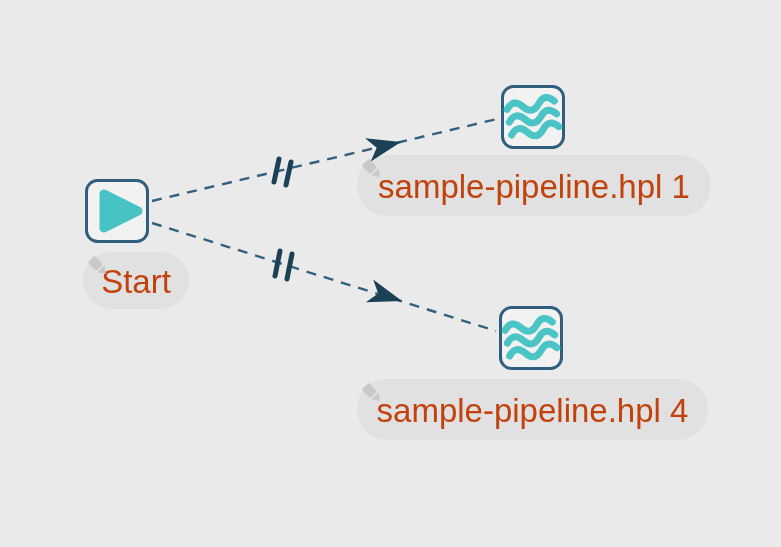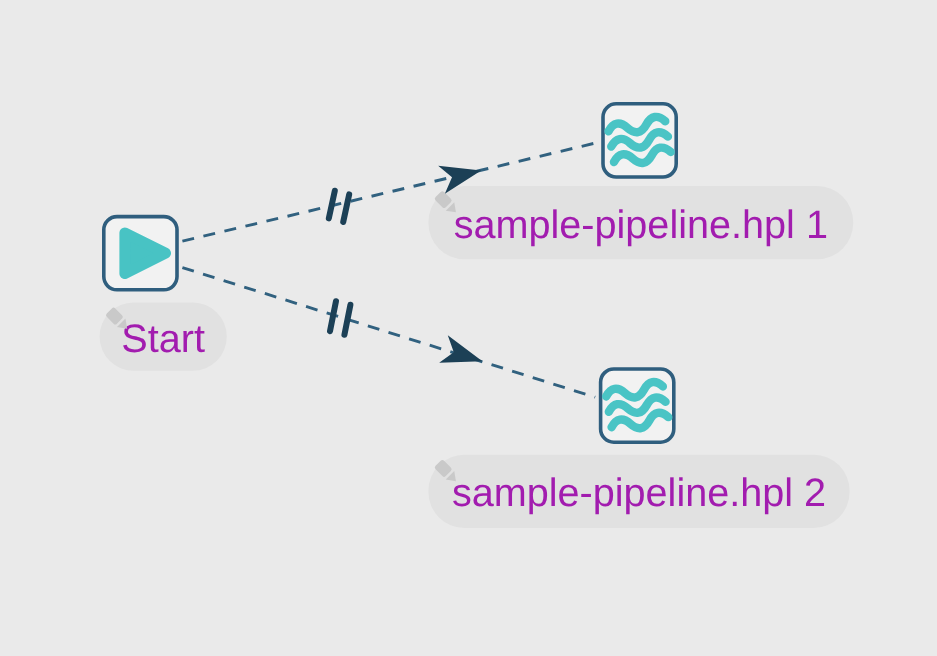--- a/index.html
+++ b/index.html
@@ -32,21 +32,21 @@
     background: #e1e1e1;
     border-radius: 30px;
     display: flex;
     align-items: center;
     justify-content: center;
     z-index: 1;
     cursor: pointer;
   }
   .label-pill .label-text {
     font-size: 33px;
-    color: #a21caf;
+    color: #c2410c;
     white-space: nowrap;
     line-height: 1;
     padding-top: 2px;
   }
   .edit-badge {
     position: absolute;
     left: 4px;
     top: 0px;
     width: 30px;
     height: 30px;
@@ -165,16 +165,16 @@
       </g>
     </svg>
   </div>
   <div class="label-pill" style="left:357px; top:379px; width:351px; height:61px;">
     <svg class="edit-badge" viewBox="0 0 30 30">
       <g transform="translate(14,17) rotate(-45)">
         <rect class="pencil-glyph" x="-5" y="-14" width="10" height="12" rx="2"></rect>
         <polygon class="pencil-glyph" points="-5,0 5,0 0,7"></polygon>
       </g>
     </svg>
-    <span class="label-text">sample-pipeline.hpl 2</span>
+    <span class="label-text">sample-pipeline.hpl 4</span>
   </div>
 
 </div>
 
 </body></html>

